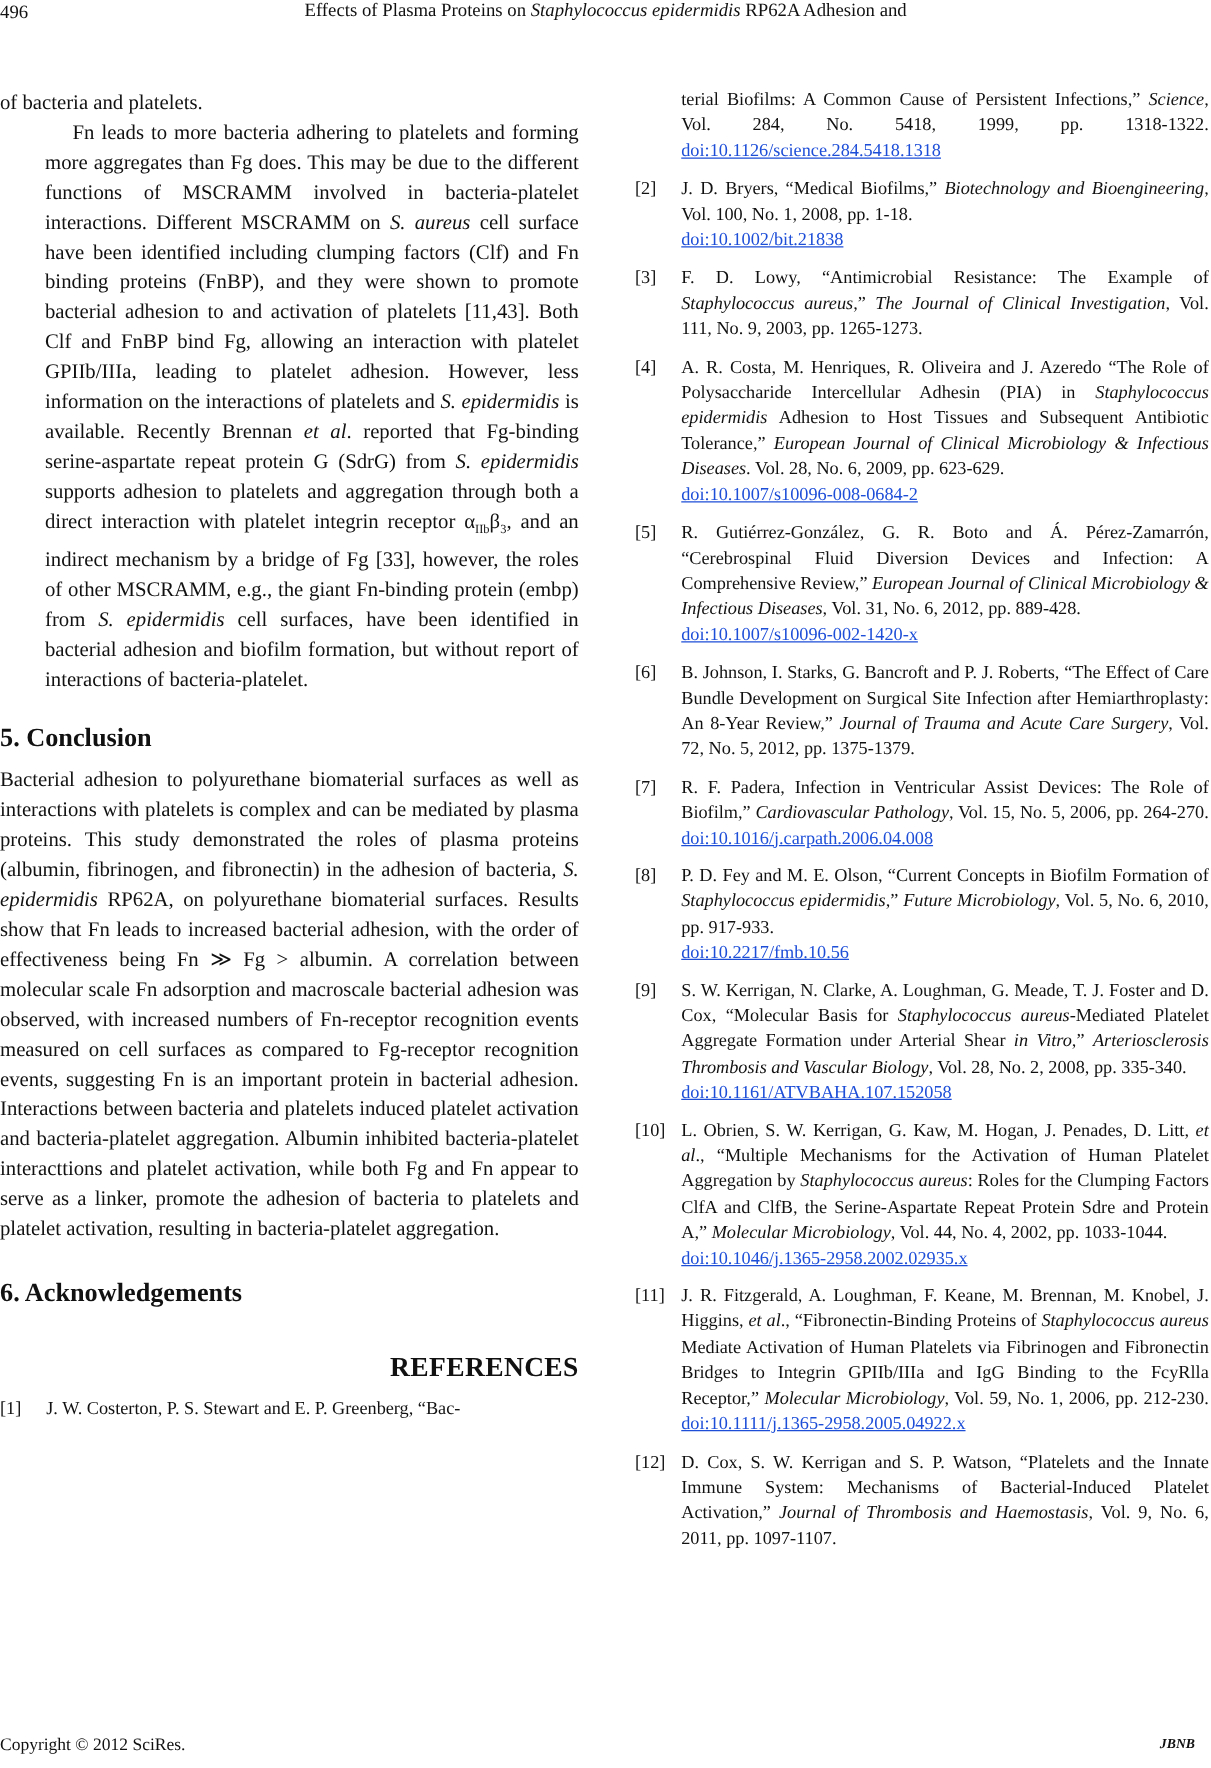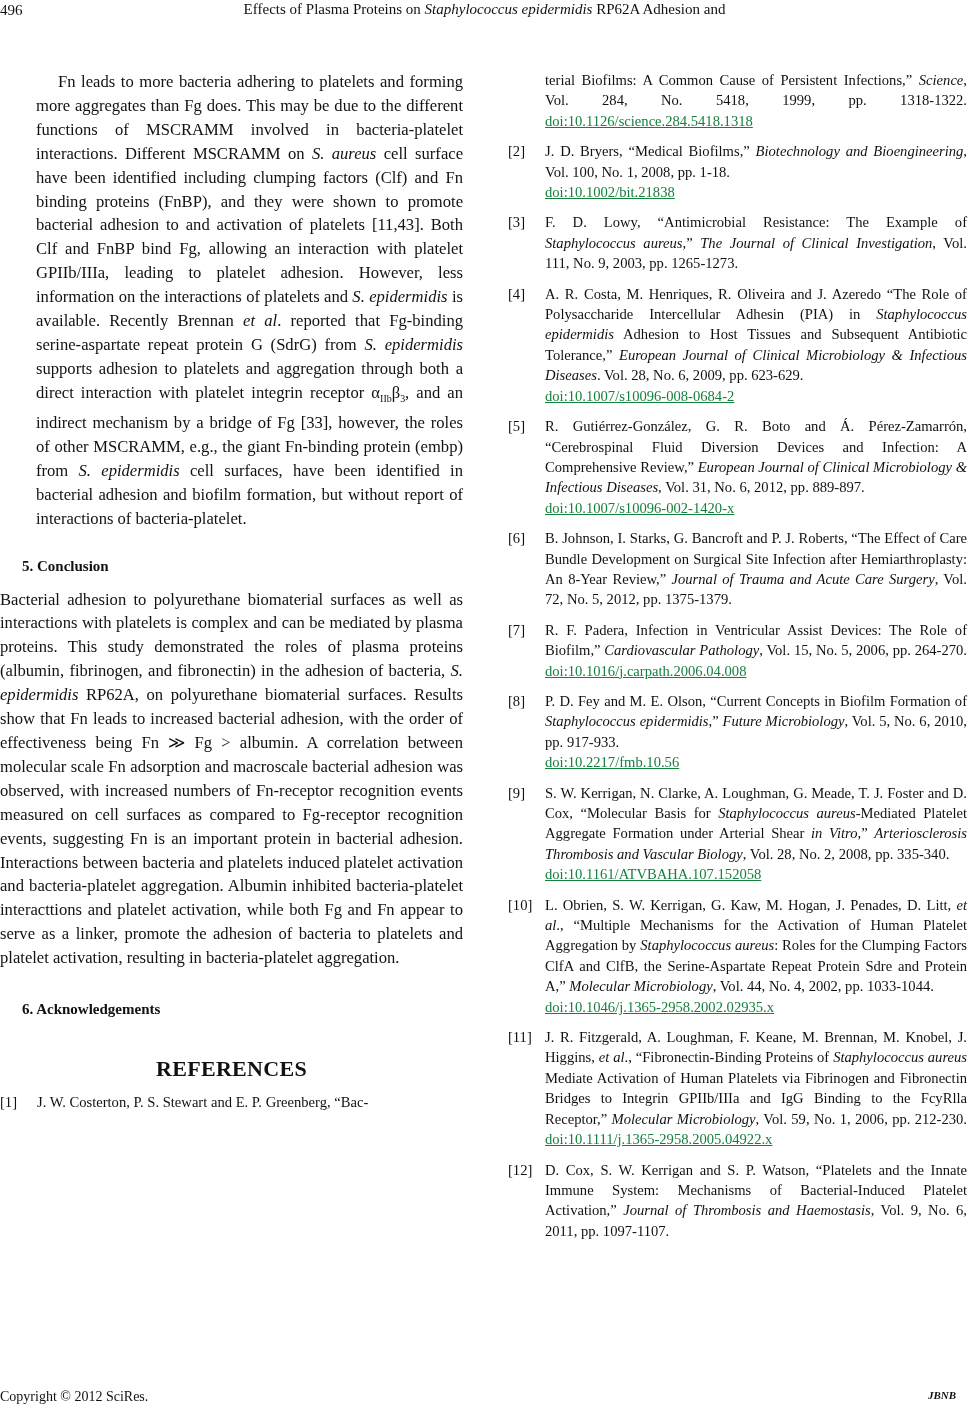--- a/index.html
+++ b/index.html
@@ -7,38 +7,39 @@
     width: 969px; height: 1414px; position: relative; overflow: hidden;
     font-family: "Liberation Serif", "DejaVu Serif", serif; color: #111;
   }
   .hdr-page { position: absolute; left: 0; top: 2px; font-size: 15px; }
   .hdr-title { position: absolute; left: 60px; width: 849px; top: 0; text-align: center; font-size: 15px; line-height: 19px; }
   .col { position: absolute; top: 70px; }
   .col-left { left: 0; width: 463px; }
   .col-right { left: 508px; width: 459px; }
   .para { font-size: 16.6px; line-height: 23.9px; text-align: justify; margin: 0; }
   .indent { text-indent: 22px; margin-left: 36px; }
-  .sec { font-weight: bold; font-size: 15px; margin: 22px 0 9px 0; line-height: 26px; padding-left: 22px; }
-  .refs-title { font-weight: bold; font-size: 22px; text-align: center; margin: 34px 0 10px 0; letter-spacing: 0.3px; }
+  .sec { font-weight: bold; font-size: 21px; margin: 22px 0 9px 0; line-height: 26px; }
+  .refs-title { font-weight: bold; font-size: 22px; text-align: right; margin: 34px 0 10px 0; letter-spacing: 0.3px; }
   .ref { position: relative; padding-left: 37px; font-size: 14.6px; line-height: 20.4px; text-align: justify; margin: 0 0 10px 0; }
   .ref-num { position: absolute; left: 0; top: 0; }
-  .ref a { color: #15803d; text-decoration: underline; }
+  .ref a { color: #1d4ed8; text-decoration: underline; }
   .footer-left { position: absolute; left: 0; top: 1389px; font-size: 14px; }
   .footer-right { position: absolute; right: 13px; top: 1389px; font-size: 11px; font-weight: bold; font-style: italic; }
   sub { font-size: 0.6em; }
 </style>
 </head>
 <body>
 
 <div class="hdr-page">496</div>
 <div class="hdr-title">
   <span>Effects of Plasma Proteins on </span><i>Staphylococcus epidermidis</i><span> RP62A Adhesion and</span><br>
 </div>
 
 <div class="col col-left">
+  <p class="para">of bacteria and platelets.</p>
   <p class="para indent"><span>Fn leads to more bacteria adhering to platelets and forming more aggregates than Fg does. This may be due to the different functions of MSCRAMM involved in bacteria-platelet interactions. Different MSCRAMM on </span><i>S. aureus</i><span> cell surface have been identified including clumping factors (Clf) and Fn binding proteins (FnBP), and they were shown to promote bacterial adhesion to and activation of platelets [11,43]. Both Clf and FnBP bind Fg, allowing an interaction with platelet GPIIb/IIIa, leading to platelet adhesion. However, less information on the interactions of platelets and </span><i>S. epidermidis</i><span> is available. Recently Brennan </span><i>et al</i><span>. reported that Fg-binding serine-aspartate repeat protein G (SdrG) from </span><i>S. epidermidis</i><span> supports adhesion to platelets and aggregation through both a direct interaction with platelet integrin receptor α</span><sub>IIb</sub><span>β</span><sub>3</sub><span>, and an indirect mechanism by a bridge of Fg [33], however, the roles of other MSCRAMM, e.g., the giant Fn-binding protein (embp) from </span><i>S. epidermidis</i><span> cell surfaces, have been identified in bacterial adhesion and biofilm formation, but without report of interactions of bacteria-platelet.</span></p>
 
   <div class="sec">5. Conclusion</div>
   <p class="para"><span>Bacterial adhesion to polyurethane biomaterial surfaces as well as interactions with platelets is complex and can be mediated by plasma proteins. This study demonstrated the roles of plasma proteins (albumin, fibrinogen, and fibronectin) in the adhesion of bacteria, </span><i>S. epidermidis</i><span> RP62A, on polyurethane biomaterial surfaces. Results show that Fn leads to increased bacterial adhesion, with the order of effectiveness being Fn  ≫  Fg &gt; albumin. A correlation between molecular scale Fn adsorption and macroscale bacterial adhesion was observed, with increased numbers of Fn-receptor recognition events measured on cell surfaces as compared to Fg-receptor recognition events, suggesting Fn is an important protein in bacterial adhesion. Interactions between bacteria and platelets induced platelet activation and bacteria-platelet aggregation. Albumin inhibited bacteria-platelet interacttions and platelet activation, while both Fg and Fn appear to serve as a linker, promote the adhesion of bacteria to platelets and platelet activation, resulting in bacteria-platelet aggregation.</span></p>
 
   <div class="sec" style="margin-top:26px">6. Acknowledgements</div>
 
   <div class="refs-title">REFERENCES</div>
   <div class="ref">
     <span class="ref-num">[1]</span>
@@ -50,21 +51,21 @@
   <div class="ref">
     <span>terial Biofilms: A Common Cause of Persistent Infections,” </span><i>Science</i><span>, Vol. 284, No. 5418, 1999, pp. 1318-1322. </span><a>doi:10.1126/science.284.5418.1318</a>
   </div>
 
   <div class="ref"><span class="ref-num">[2]</span><span>J. D. Bryers, “Medical Biofilms,” </span><i>Biotechnology and Bioengineering</i><span>, Vol. 100, No. 1, 2008, pp. 1-18. </span><br><a>doi:10.1002/bit.21838</a></div>
 
   <div class="ref"><span class="ref-num">[3]</span><span>F. D. Lowy, “Antimicrobial Resistance: The Example of </span><i>Staphylococcus aureus</i><span>,” </span><i>The Journal of Clinical Investigation</i><span>, Vol. 111, No. 9, 2003, pp. 1265-1273.</span></div>
 
   <div class="ref"><span class="ref-num">[4]</span><span>A. R. Costa, M. Henriques, R. Oliveira and J. Azeredo “The Role of Polysaccharide Intercellular Adhesin (PIA) in </span><i>Staphylococcus epidermidis</i><span> Adhesion to Host Tissues and Subsequent Antibiotic Tolerance,” </span><i>European Journal of Clinical Microbiology &amp; Infectious Diseases</i><span>. Vol. 28, No. 6, 2009, pp. 623-629. </span><br><a>doi:10.1007/s10096-008-0684-2</a></div>
 
-  <div class="ref"><span class="ref-num">[5]</span><span>R. Gutiérrez-González, G. R. Boto and Á. Pérez-Zamarrón, “Cerebrospinal Fluid Diversion Devices and Infection: A Comprehensive Review,” </span><i>European Journal of Clinical Microbiology &amp; Infectious Diseases</i><span>, Vol. 31, No. 6, 2012, pp. 889-897. </span><br><a>doi:10.1007/s10096-002-1420-x</a></div>
+  <div class="ref"><span class="ref-num">[5]</span><span>R. Gutiérrez-González, G. R. Boto and Á. Pérez-Zamarrón, “Cerebrospinal Fluid Diversion Devices and Infection: A Comprehensive Review,” </span><i>European Journal of Clinical Microbiology &amp; Infectious Diseases</i><span>, Vol. 31, No. 6, 2012, pp. 889-428. </span><br><a>doi:10.1007/s10096-002-1420-x</a></div>
 
   <div class="ref"><span class="ref-num">[6]</span><span>B. Johnson, I. Starks, G. Bancroft and P. J. Roberts, “The Effect of Care Bundle Development on Surgical Site Infection after Hemiarthroplasty: An 8-Year Review,” </span><i>Journal of Trauma and Acute Care Surgery</i><span>, Vol. 72, No. 5, 2012, pp. 1375-1379.</span></div>
 
   <div class="ref"><span class="ref-num">[7]</span><span>R. F. Padera, Infection in Ventricular Assist Devices: The Role of Biofilm,” </span><i>Cardiovascular Pathology</i><span>, Vol. 15, No. 5, 2006, pp. 264-270. </span><a>doi:10.1016/j.carpath.2006.04.008</a></div>
 
   <div class="ref"><span class="ref-num">[8]</span><span>P. D. Fey and M. E. Olson, “Current Concepts in Biofilm Formation of </span><i>Staphylococcus epidermidis</i><span>,” </span><i>Future Microbiology</i><span>, Vol. 5, No. 6, 2010, pp. 917-933. </span><br><a>doi:10.2217/fmb.10.56</a></div>
 
   <div class="ref"><span class="ref-num">[9]</span><span>S. W. Kerrigan, N. Clarke, A. Loughman, G. Meade, T. J. Foster and D. Cox, “Molecular Basis for </span><i>Staphylococcus aureus</i><span>-Mediated Platelet Aggregate Formation under Arterial Shear </span><i>in Vitro</i><span>,” </span><i>Arteriosclerosis Thrombosis and Vascular Biology</i><span>, Vol. 28, No. 2, 2008, pp. 335-340. </span><br><a>doi:10.1161/ATVBAHA.107.152058</a></div>
 
   <div class="ref"><span class="ref-num">[10]</span><span>L. Obrien, S. W. Kerrigan, G. Kaw, M. Hogan, J. Penades, D. Litt, </span><i>et al</i><span>., “Multiple Mechanisms for the Activation of Human Platelet Aggregation by </span><i>Staphylococcus aureus</i><span>: Roles for the Clumping Factors ClfA and ClfB, the Serine-Aspartate Repeat Protein Sdre and Protein A,” </span><i>Molecular Microbiology</i><span>, Vol. 44, No. 4, 2002, pp. 1033-1044. </span><br><a>doi:10.1046/j.1365-2958.2002.02935.x</a></div>

